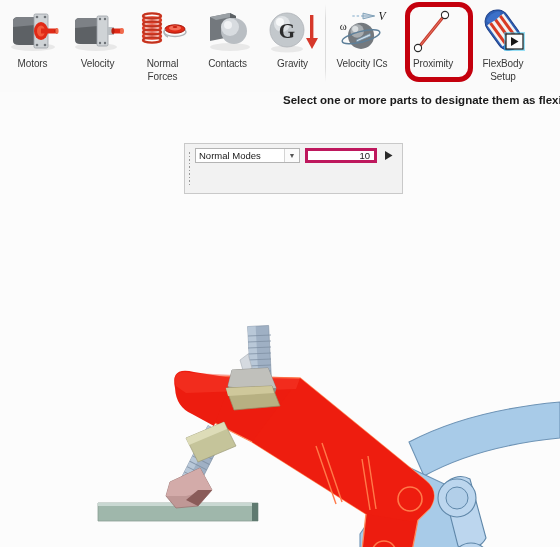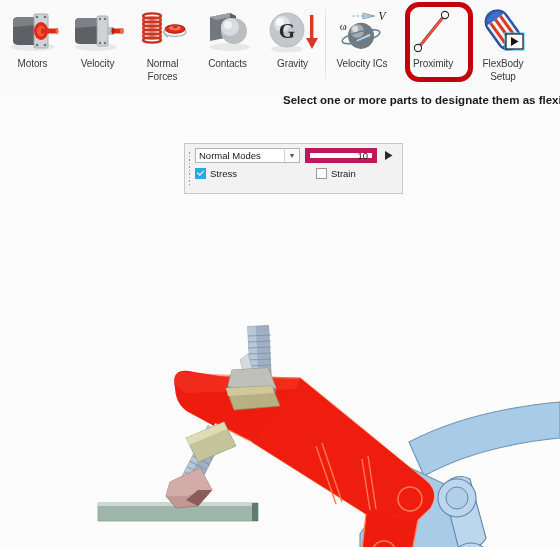--- a/index.html
+++ b/index.html
@@ -70,21 +70,21 @@
     box-sizing:border-box;display:flex;align-items:center;
     font-size:9.5px;color:#202020;padding-left:3px;position:relative;
   }
   .combo .cb-text{flex:1;overflow:hidden;white-space:nowrap;}
   .combo .cb-arrow{
     width:14px;height:13px;border-left:1px solid #d4d4d4;
     display:flex;align-items:center;justify-content:center;
     font-size:7px;color:#555;background:#fbfbfb;
   }
   .numfield{
-    width:72px;height:15px;background:#fff;border:5px solid #be185d;
+    width:72px;height:15px;background:#fff;border:3px solid #be185d;
     box-sizing:border-box;display:flex;align-items:center;justify-content:flex-end;
     font-size:9.5px;color:#202020;padding-right:4px;margin-left:5px;
   }
   .playbtn{
     width:16px;height:15px;margin-left:3px;display:flex;
     align-items:center;justify-content:center;
   }
   .cbx-wrap{display:flex;align-items:center;}
   .cbx{
     width:11px;height:11px;box-sizing:border-box;
@@ -396,26 +396,15 @@
         <span class="cb-arrow">▼</span>
       </div>
       <div class="numfield">10</div>
       <div class="playbtn">
         <svg width="11" height="11" viewBox="0 0 11 11">
           <path d="M2 1 L9.5 5.5 L2 10 Z" fill="#2a2a2a"></path>
         </svg>
       </div>
     </div>
 
-    <div class="panel-row">
-      <div class="cbx-wrap">
-        <span class="cbx on"></span>
-        <span class="cbx-label">Stress</span>
-      </div>
-      <div class="sp1"></div>
-      <div class="cbx-wrap">
-        <span class="cbx"></span>
-        <span class="cbx-label">Strain</span>
-      </div>
-    </div>
 
   </div>
 </div>
 
 </body></html>

